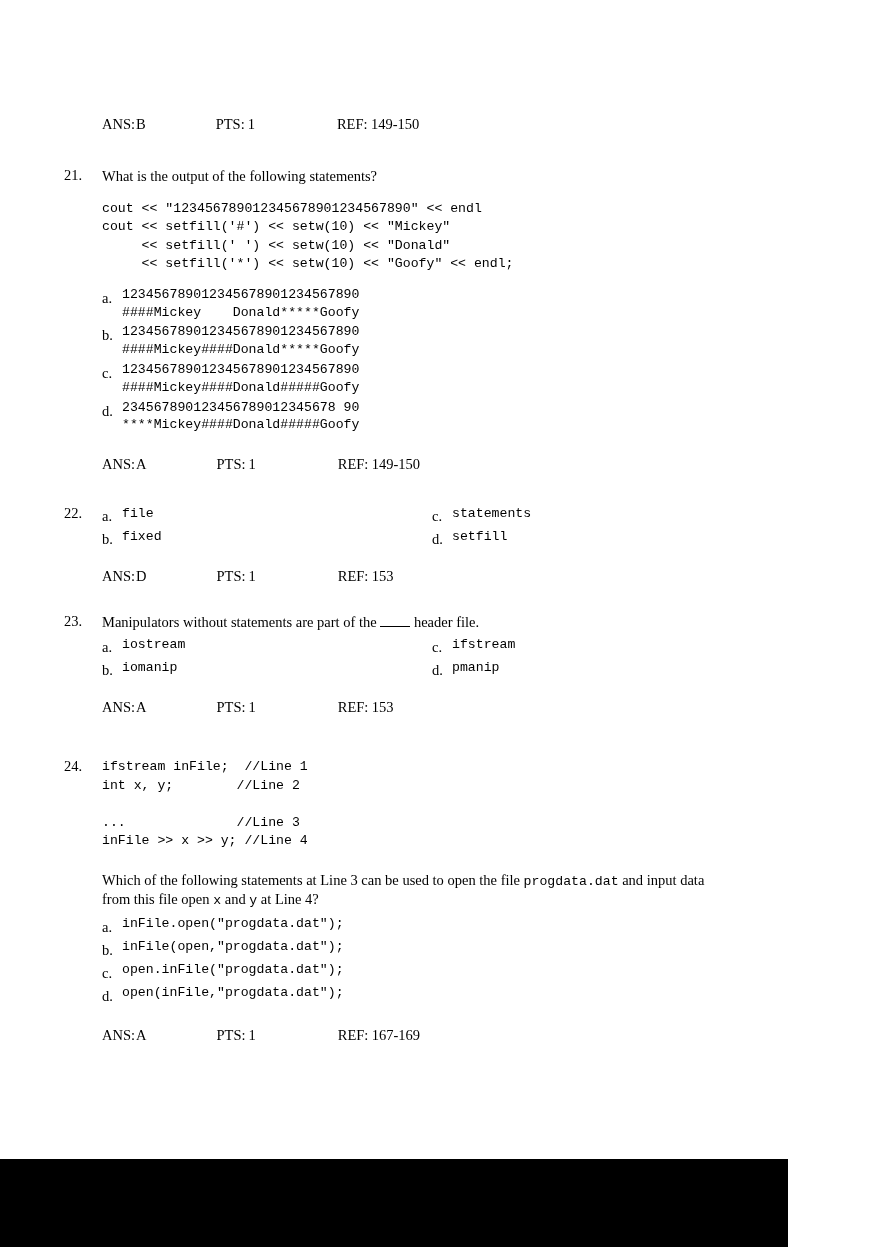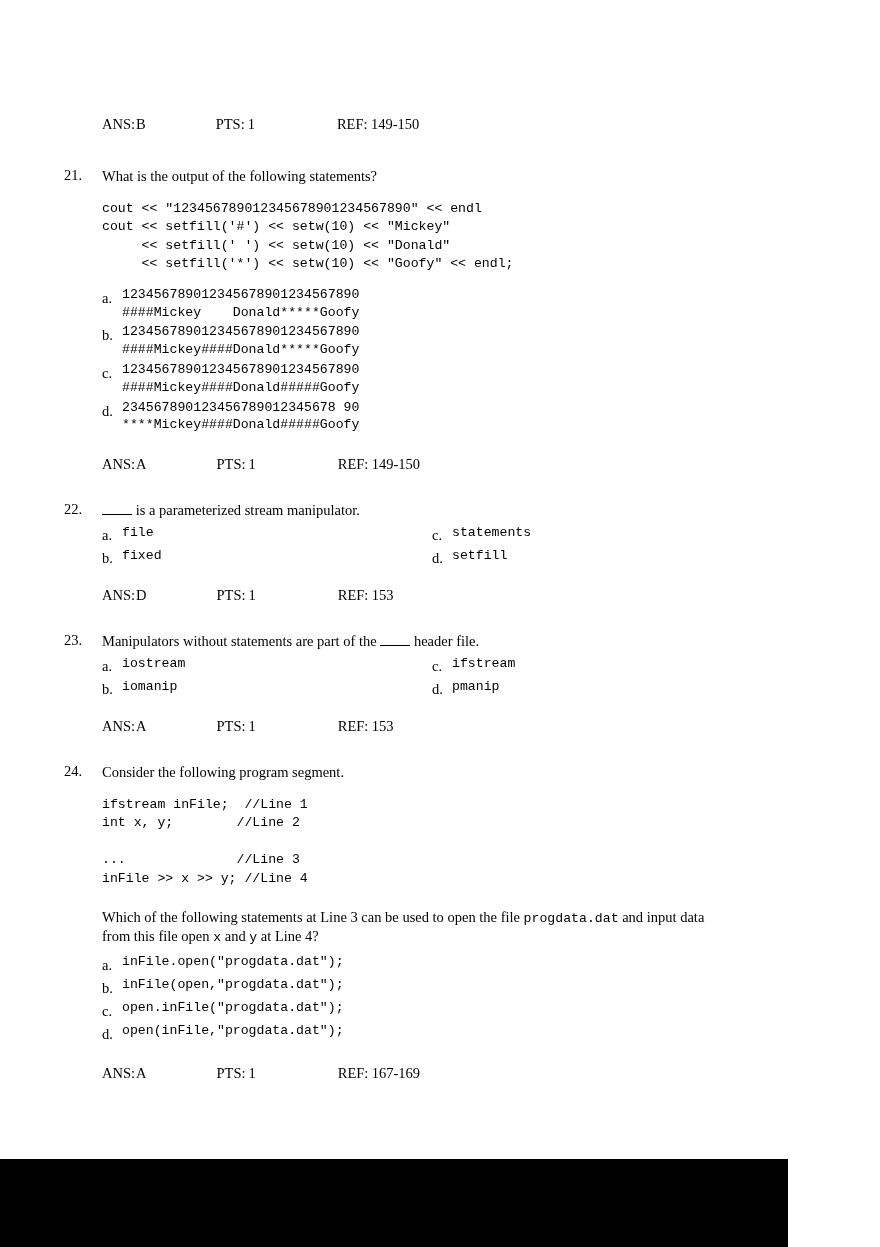--- a/index.html
+++ b/index.html
@@ -198,21 +198,20 @@
         <span class="seg-ref">
           <span class="lbl">REF:</span>
           <span class="val">149-150</span>
         </span>
       </div>
 
       <div class="gap-lg"></div>
 
       <div class="qblock">
         <div class="qnum">22.</div>
-        <div class="qstem"><span class="blank"></span><span> is a parameterized stream manipulator.</span></div>
 
         <div class="choices-2col">
           <div class="choice">
             <span class="letter">a.</span>
             <span class="body">file</span>
           </div>
           <div class="choice">
             <span class="letter">c.</span>
             <span class="body">statements</span>
           </div>
@@ -280,21 +279,20 @@
         <span class="seg-ref">
           <span class="lbl">REF:</span>
           <span class="val">153</span>
         </span>
       </div>
 
       <div class="gap-lg"></div>
 
       <div class="qblock">
         <div class="qnum">24.</div>
-        <div class="qstem">Consider the following program segment.</div>
         <div class="code-block">ifstream inFile;  //Line 1
 int x, y;        //Line 2
 
 ...              //Line 3
 inFile &gt;&gt; x &gt;&gt; y; //Line 4</div>
 
         <div class="qstem" style="margin-top:20px;"><span>Which of the following statements at Line 3 can be used to open the file </span><span class="code-inline">progdata.dat</span><span> and input data</span><br><span>from this file open </span><span class="code-inline">x</span><span> and </span><span class="code-inline">y</span><span> at Line 4?</span></div>
 
         <div class="choices" style="margin-top:6px;">
           <div class="choice">

